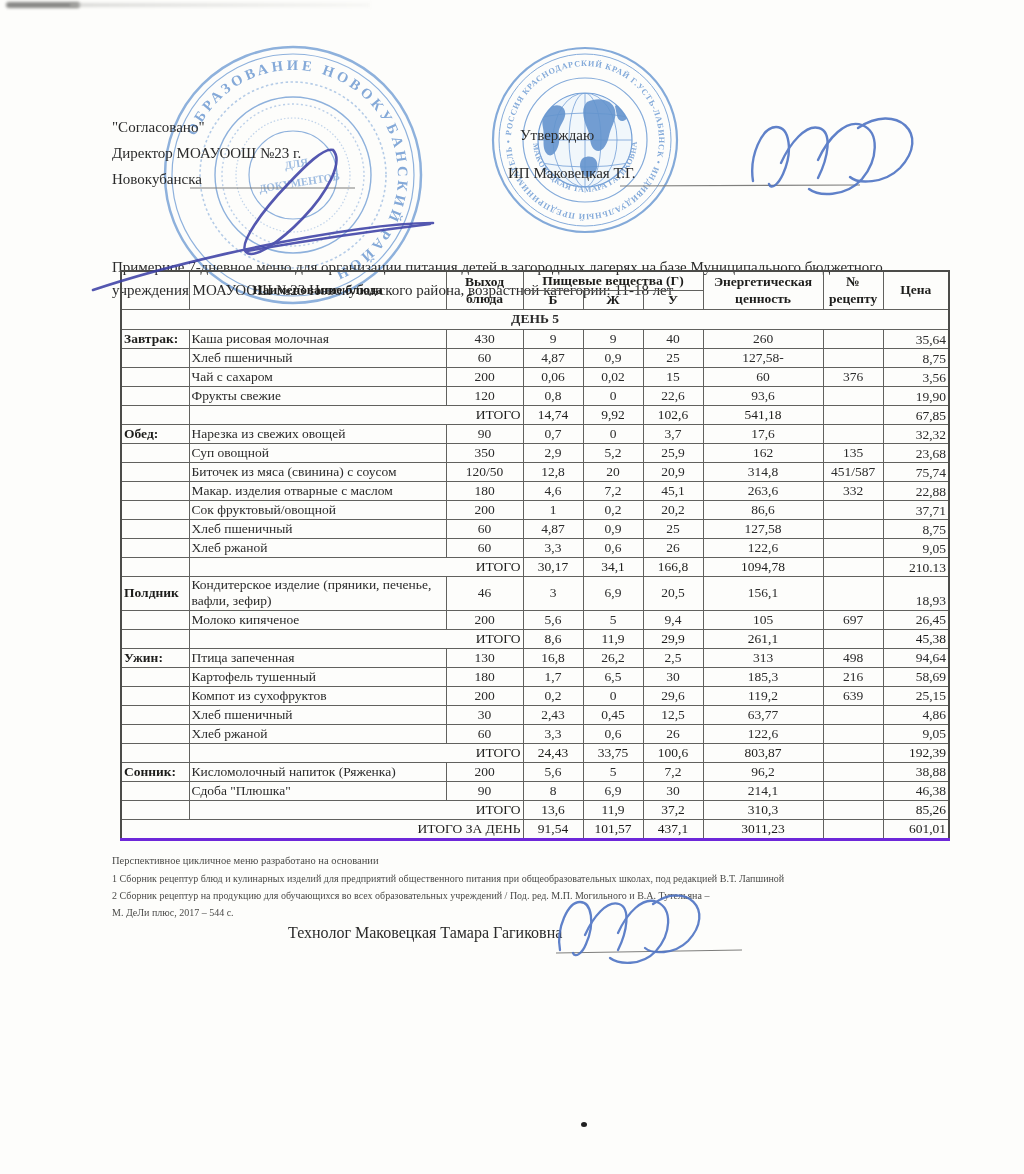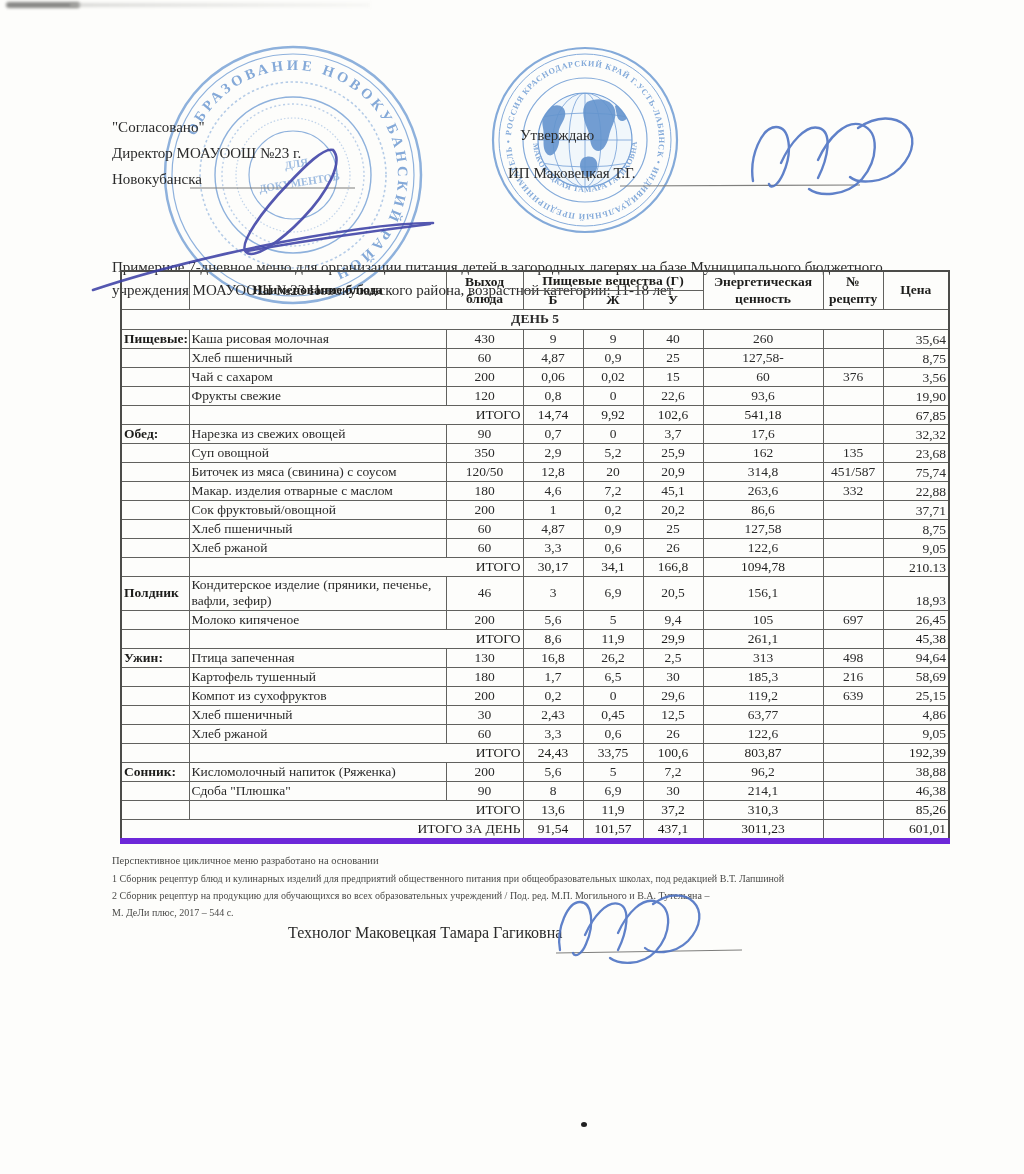--- a/index.html
+++ b/index.html
@@ -19,21 +19,21 @@
               table-layout:fixed;font-size:13.5px;line-height:1.22;border:2px solid #4c4c49;}
   .menu-table td,.menu-table th{border:1px solid #61615e;padding:0 2px;height:18px;overflow:hidden;}
   .menu-table th{font-weight:bold;text-align:center;color:#1d1d1b;}
   .c-meal{font-weight:bold;padding-left:3px;text-align:left;color:#1d1d1b;}
   .c-name{text-align:left;padding-left:5px;}
   .c-num{text-align:center;}
   .c-price{text-align:right;padding-right:3px;vertical-align:bottom;margin-top:35px;}
   .day-row td{font-weight:bold;text-align:center;height:19px;margin-top:23px;}
   .total-row td{font-weight:normal;color:#1d1d1b;}
   .c-total-label{text-align:right;padding-right:6px;font-weight:bold;}
-  .grand td{border-bottom:6px solid #6d28d9;}
+  .grand td{border-bottom:3px solid #6d28d9;}
   .foot{font-size:10px;color:#4a4a48;line-height:15px;white-space:nowrap;}
   .foot-title{font-size:10.5px;}
   .tech-line{font-size:16px;white-space:nowrap;}
   .dot{position:absolute;width:6px;height:5px;border-radius:50%;background:#202020;}
 </style>
 </head>
 <body>
 
 <div class="sheet">
 
@@ -137,21 +137,21 @@
         <th>Б</th>
         <th>Ж</th>
         <th>У</th>
       </tr>
     </thead>
     <tbody id="menu-body">
         <tr class="day-row">
           <td class="" colspan="9">ДЕНЬ 5</td>
         </tr>
         <tr>
-          <td class="c-meal">Пищевые:</td>
+          <td class="c-meal">Завтрак:</td>
           <td class="c-name">Каша рисовая молочная</td>
           <td class="c-num">430</td>
           <td class="c-num">9</td>
           <td class="c-num">9</td>
           <td class="c-num">40</td>
           <td class="c-num">260</td>
           <td class="c-num"></td>
           <td class="c-price">35,64</td>
         </tr>
         <tr>

